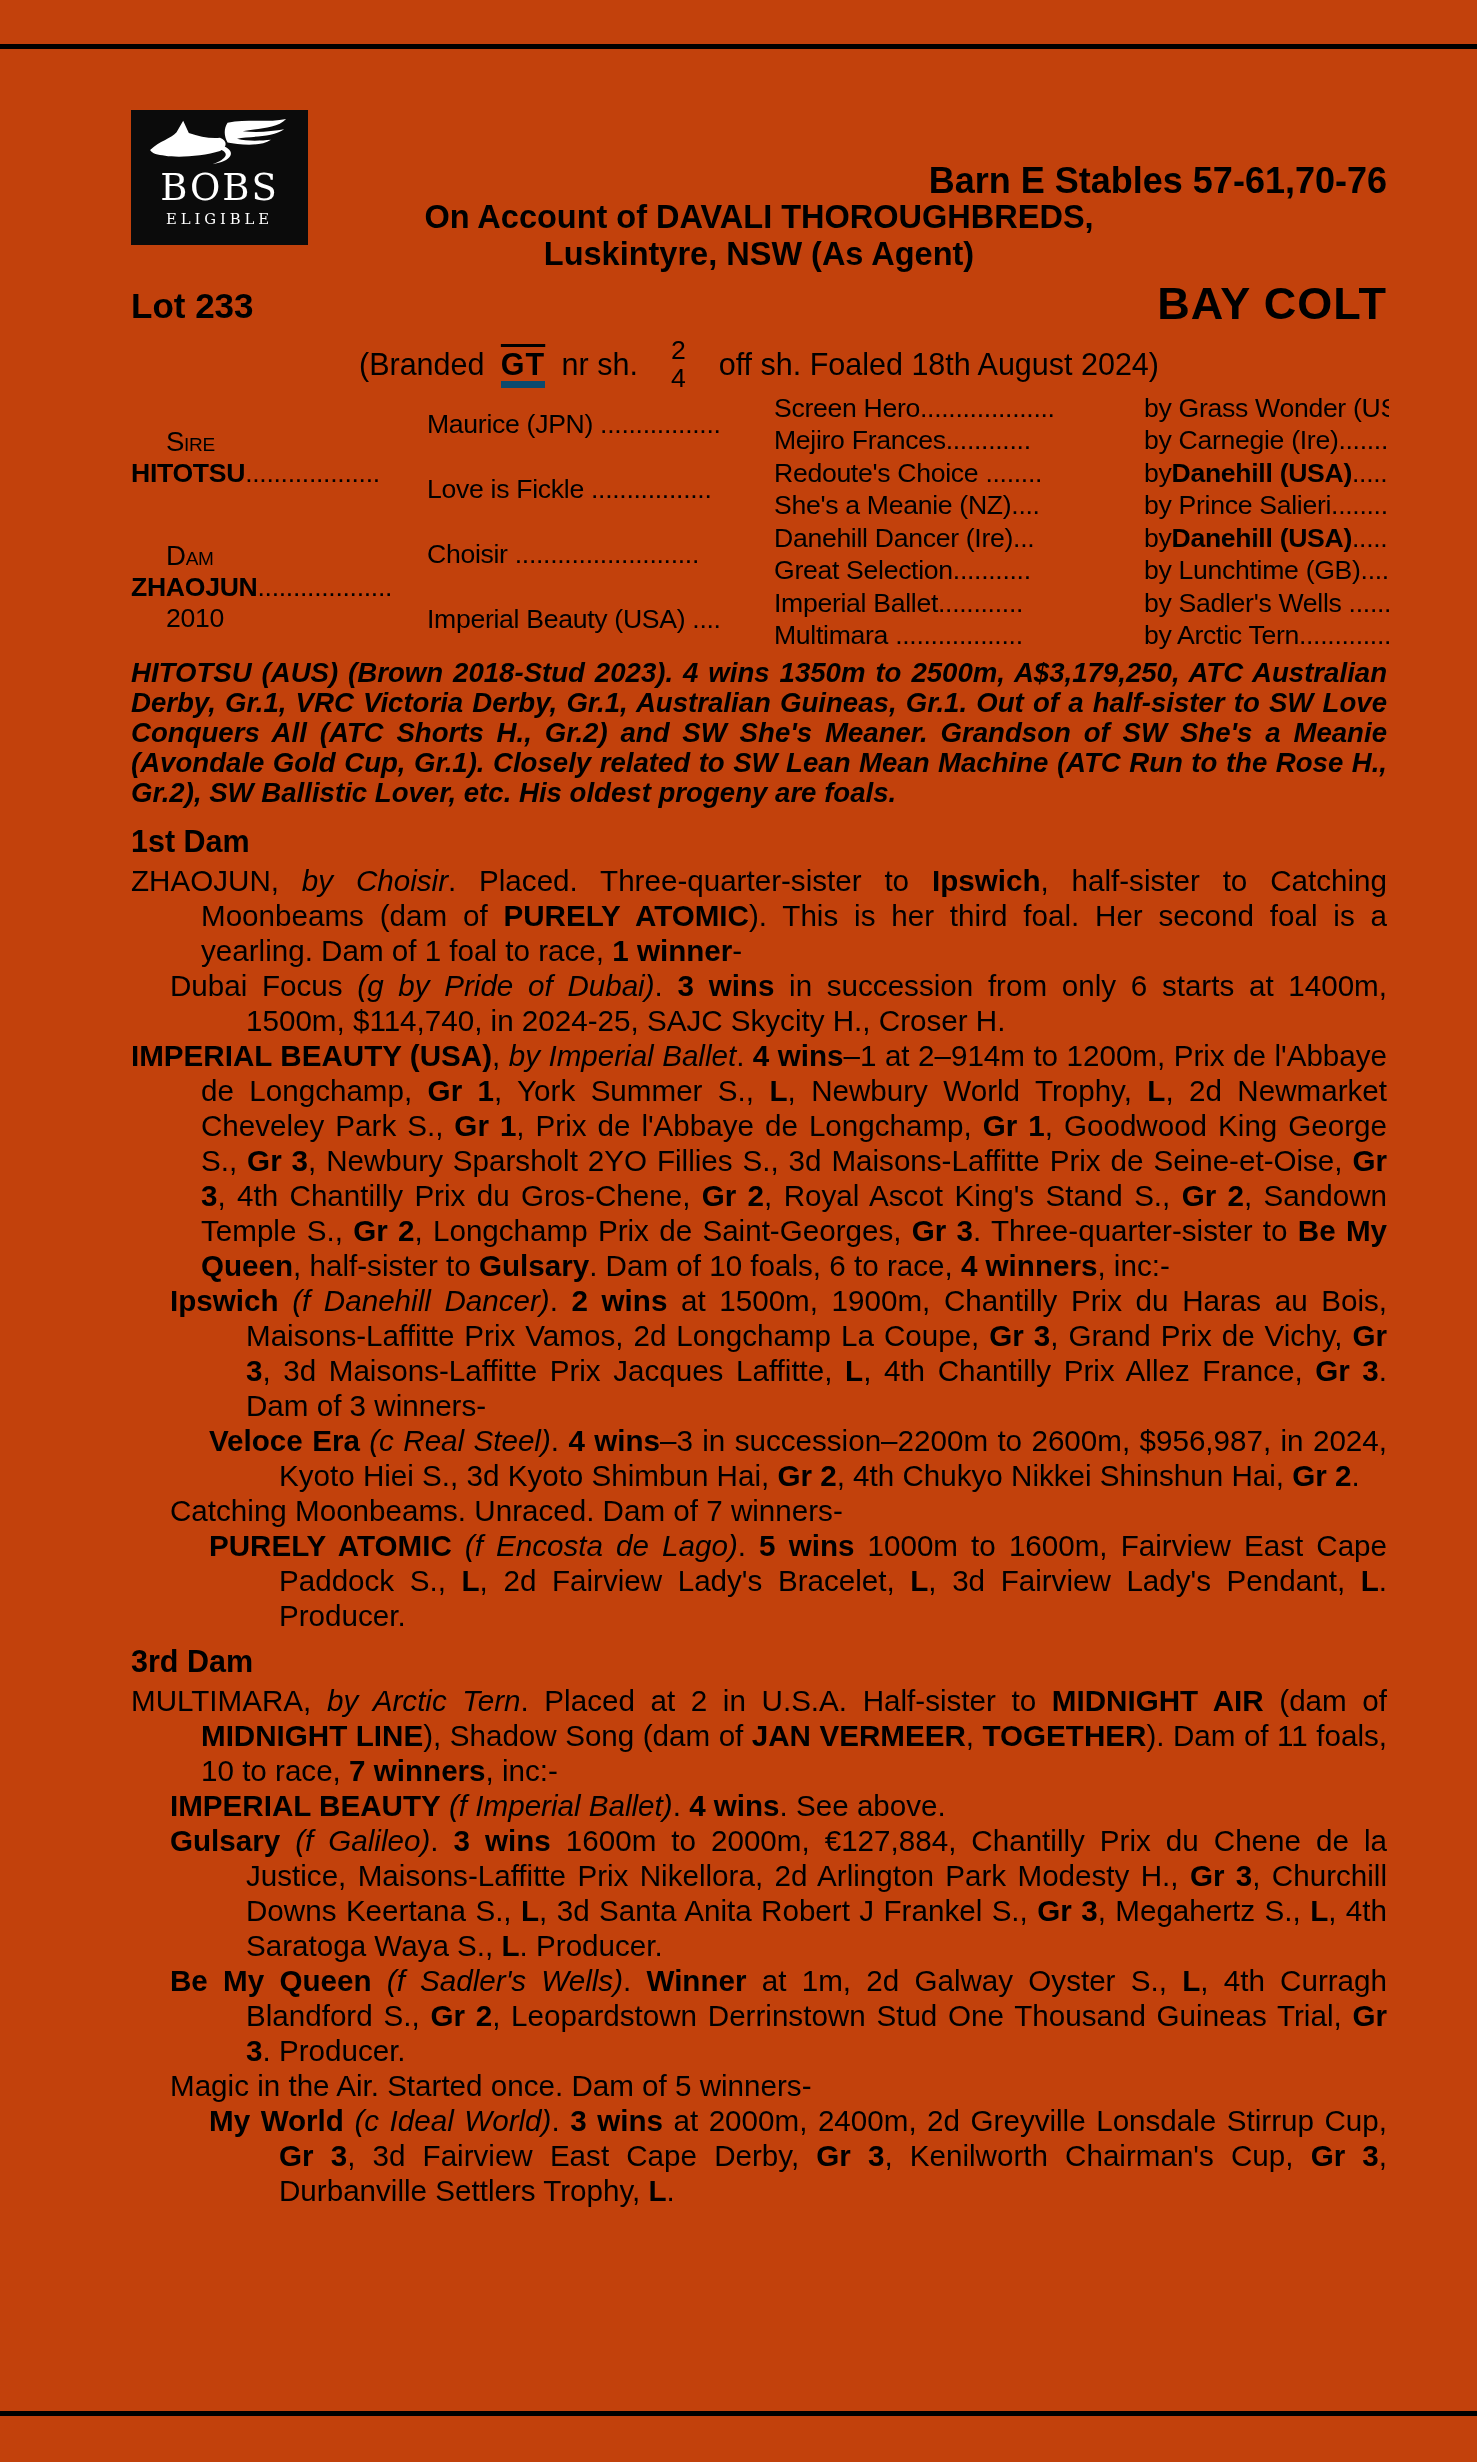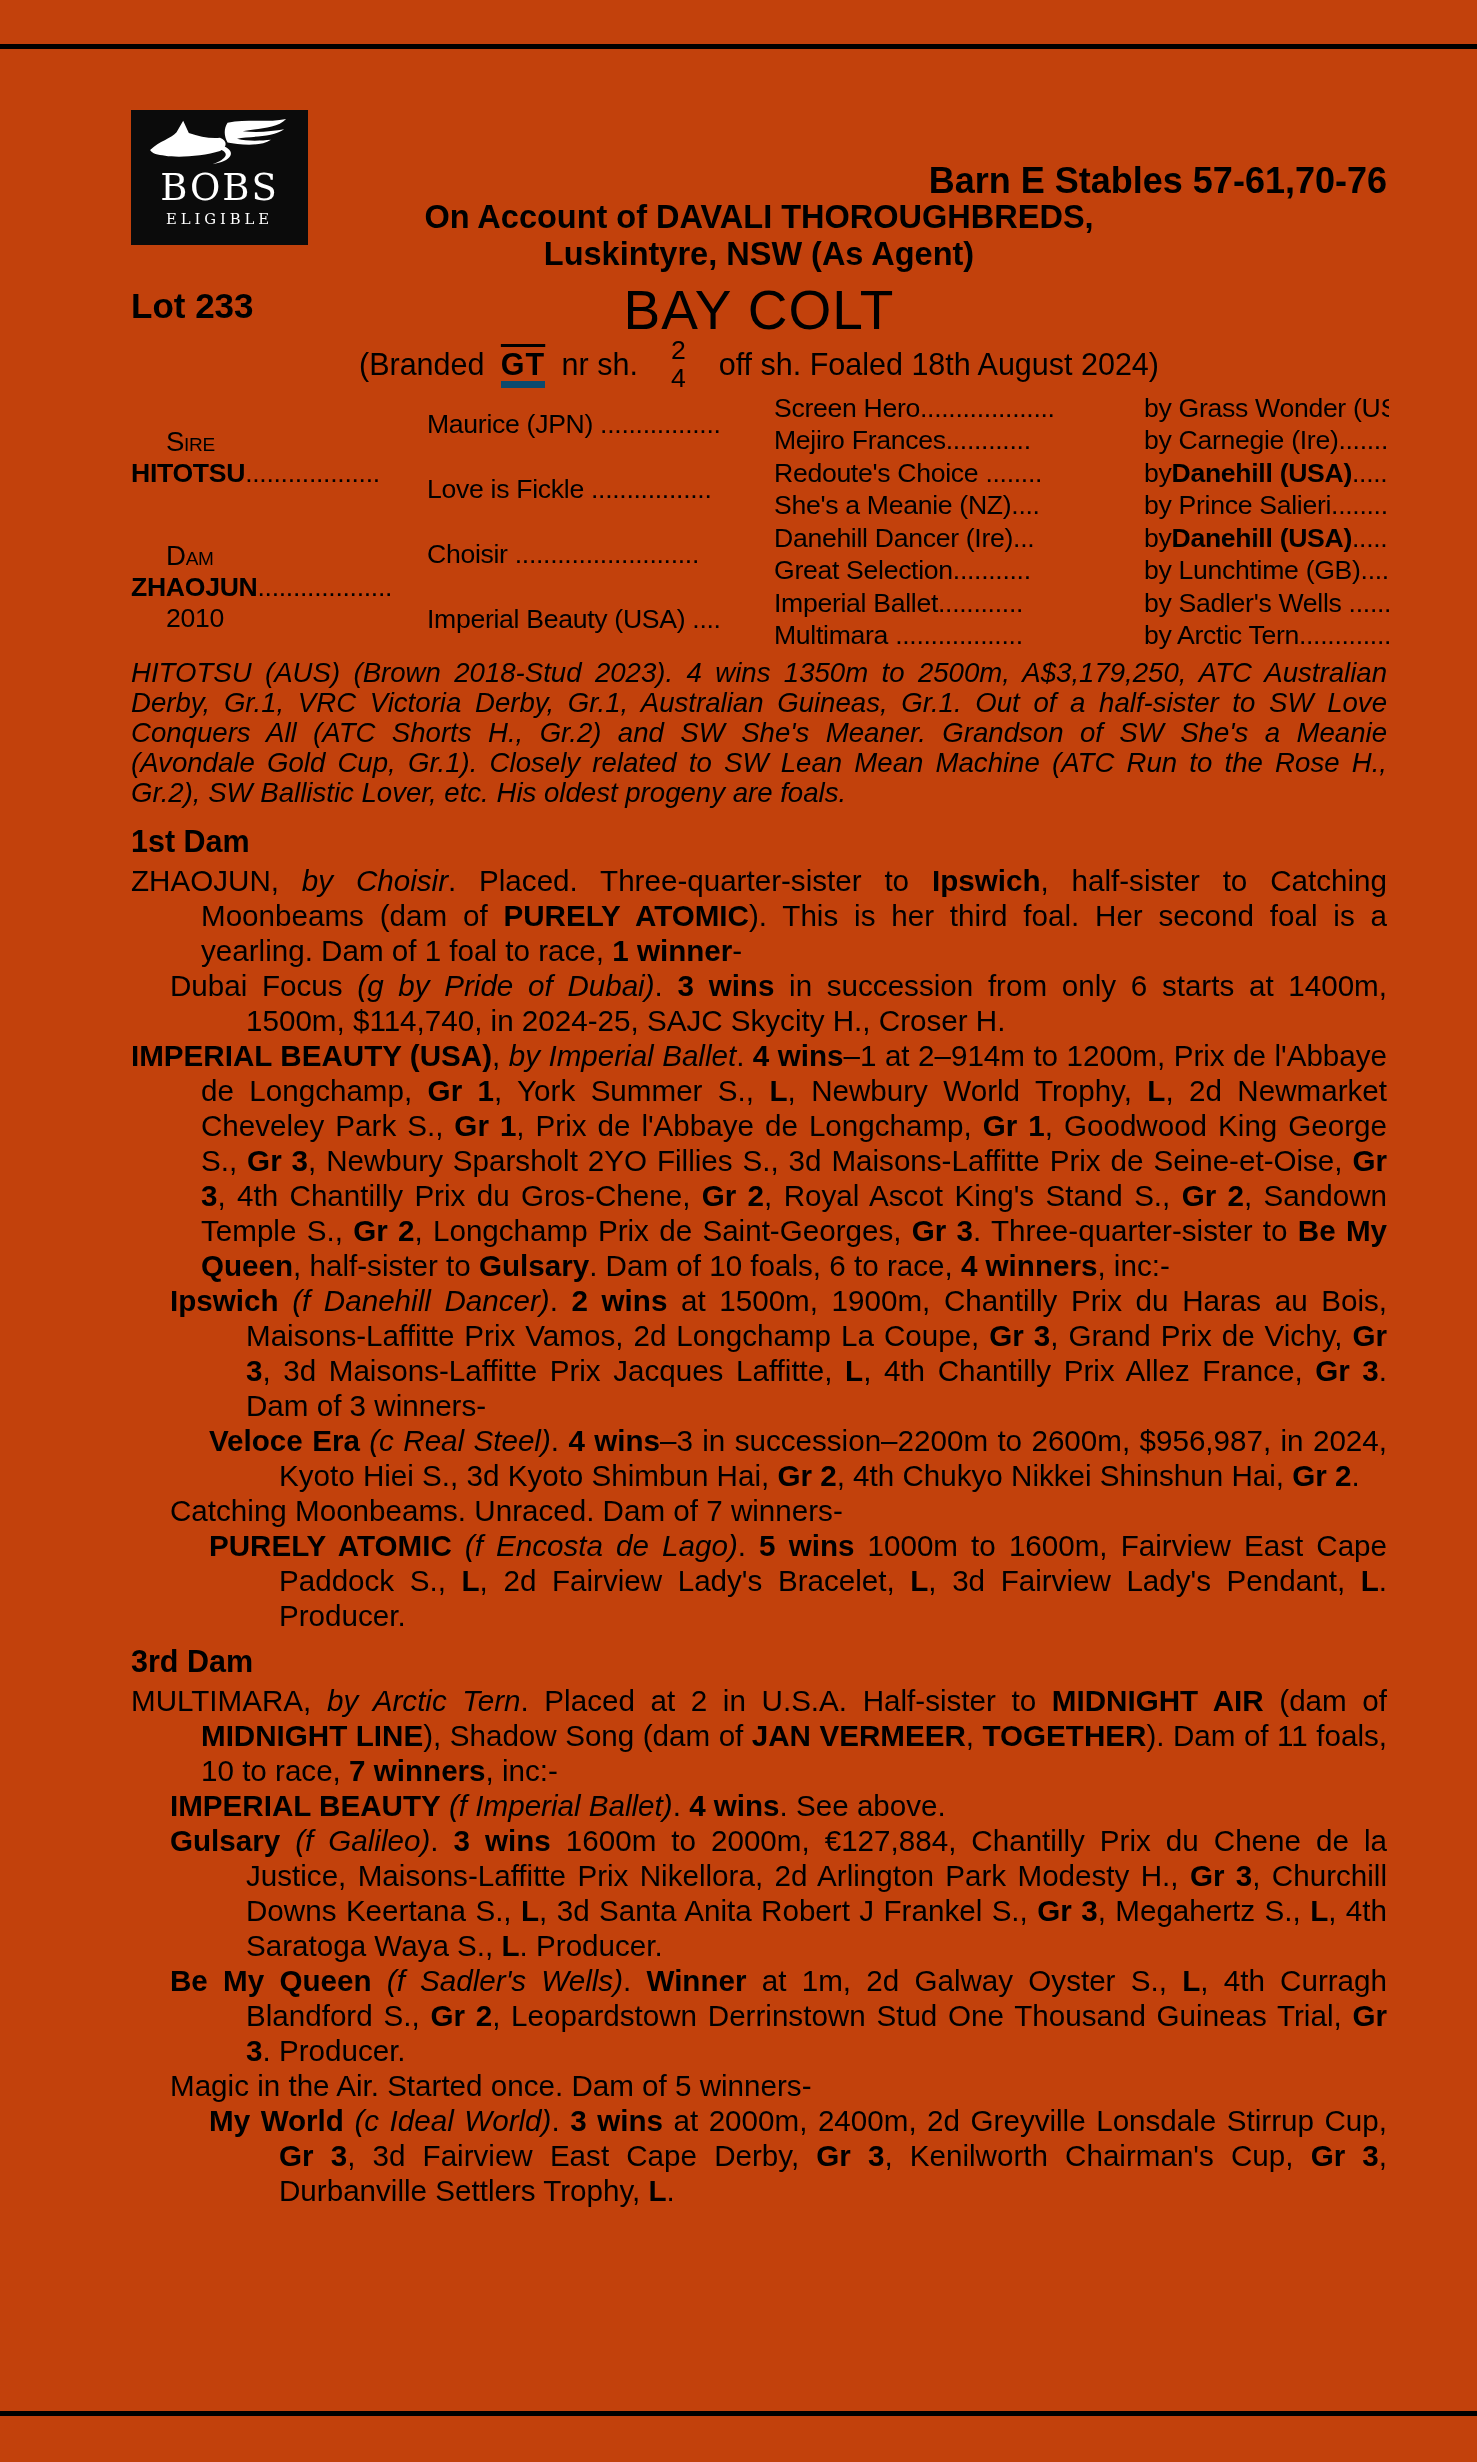--- a/index.html
+++ b/index.html
@@ -17,21 +17,21 @@
   .logo-elig{font-family:"DejaVu Serif",serif;font-size:14.8px;letter-spacing:3.9px;margin-top:3.9px;}
 
   
   .header-text{position:absolute;left:131px;right:91px;top:162px;}
   .barn{text-align:right;font-weight:bold;font-size:36px;line-height:37px;}
   .account{text-align:center;font-weight:bold;font-size:32.5px;line-height:37px;}
 
   
   .lot-row{position:absolute;left:131px;right:91px;top:278px;height:57px;}
   .lot{position:absolute;left:0;top:7.9px;font-size:35px;font-weight:bold;}
-  .colt{text-align:center;font-size:55px;font-weight:normal;letter-spacing:1px;}
+  .colt{text-align:right;font-size:45px;font-weight:bold;letter-spacing:1px;}
 
   
   .brand{position:absolute;left:131px;right:91px;top:339px;text-align:center;font-size:30.5px;}
   .brand .mark{font-weight:bold;border-bottom:7px solid #0c4a6e;text-decoration:overline;
                margin:0 7.9px;letter-spacing:1px;}
   .brand .frac{display:inline-block;vertical-align:middle;margin:0 33px;line-height:27.6px;
                font-size:26.6px;text-align:center;position:relative;top:-2px;}
   .brand .frac span{display:block;}
 
   
@@ -40,21 +40,21 @@
             font-size:26.6px;letter-spacing:-0.3px;}
   .pcell{white-space:nowrap;overflow:hidden;}
   .gen34{display:flex;align-items:center;}
   .mid{display:flex;align-items:center;}
   .anc{display:flex;flex-direction:column;justify-content:center;align-items:flex-start;}
   .anc .lbl{font-variant:small-caps;padding-left:35px;font-size:27.6px;}
   .anc .yr{padding-left:35px;}
 
   
   .textbody{position:absolute;left:131px;right:91px;top:658px;height:1751px;overflow:hidden;}
-  .sirepara{font-weight:normal;font-style:italic;font-size:27.6px;line-height:30px;
+  .sirepara{font-weight:bold;font-style:italic;font-size:27.6px;line-height:30px;
             text-align:justify;margin:0 0 15.8px 0;}
   .sec-heading{font-weight:bold;font-size:30.5px;line-height:35px;margin:11.8px 0 3.9px 0;}
   .p{font-size:29.6px;line-height:35px;text-align:justify;margin:0;}
   .p0{padding-left:70px;text-indent:-70px;}
   .p1{padding-left:115px;text-indent:-76px;}
   .p2{padding-left:148px;text-indent:-70px;}
 </style>
 </head>
 <body>
 

